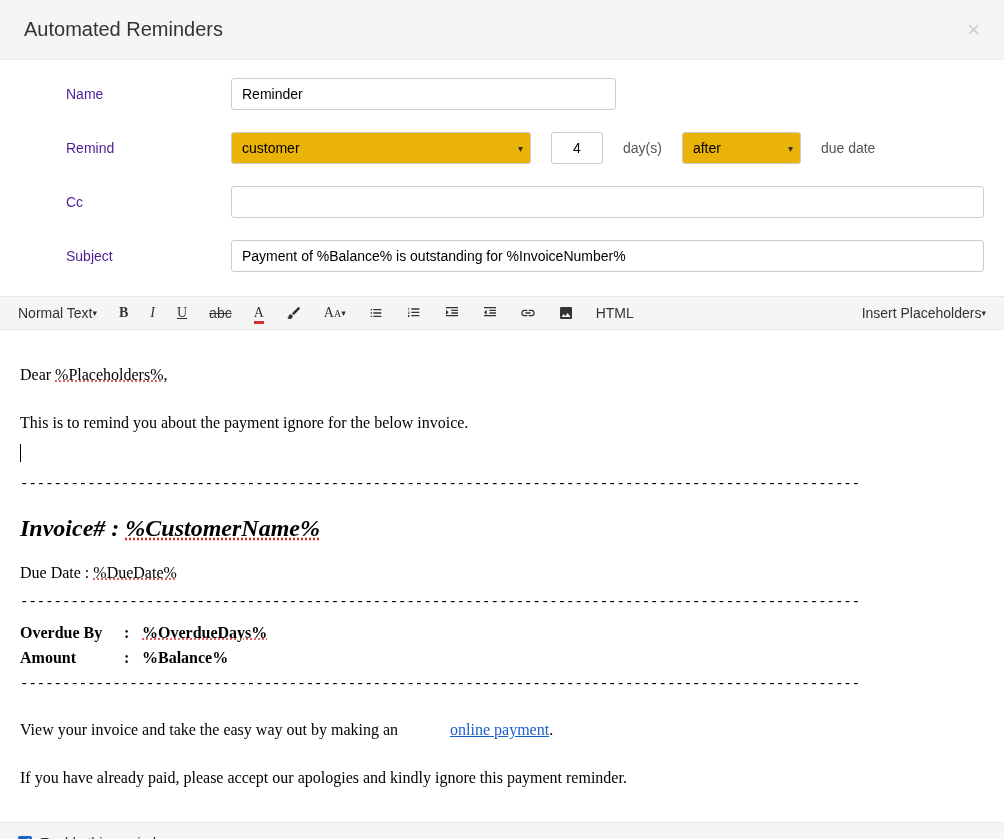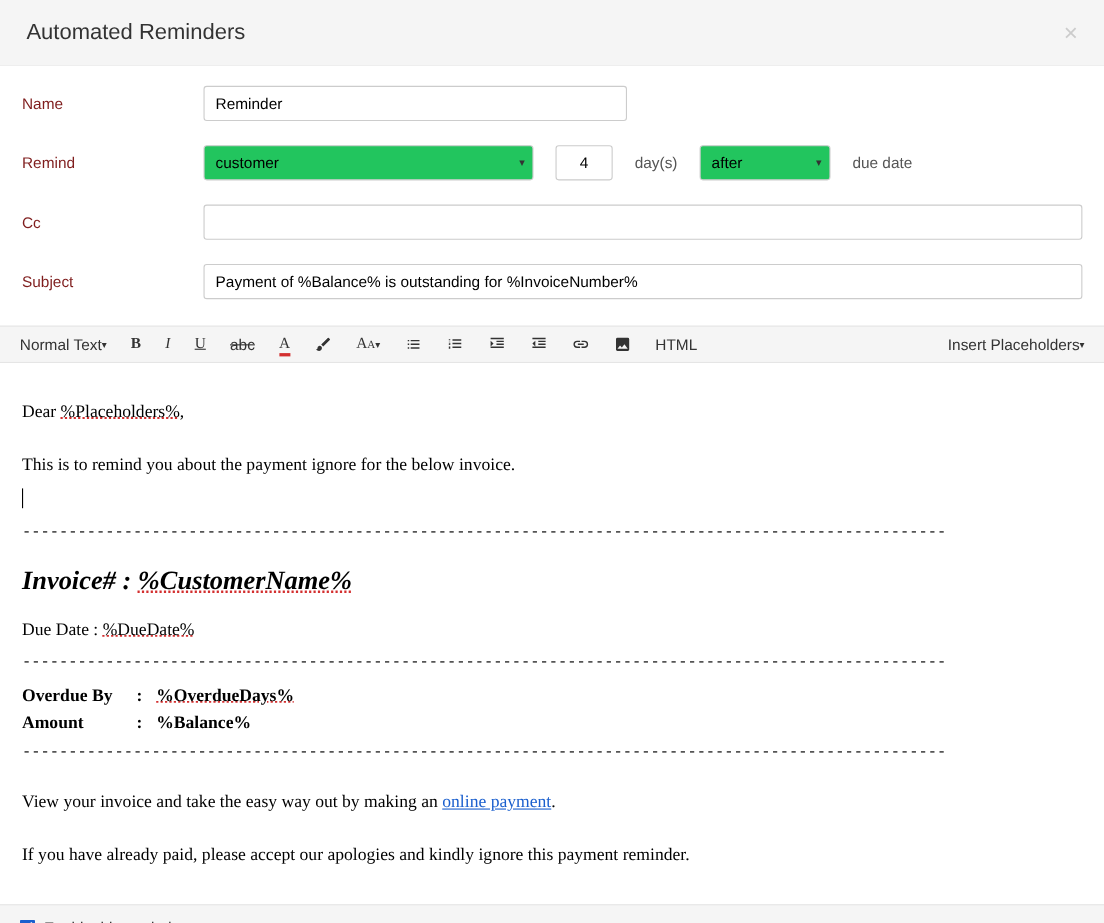--- a/index.html
+++ b/index.html
@@ -7,27 +7,27 @@
 
 .modal { width: 1004px; background: #fff; }
 
 .modal-header { background: #f5f5f5; padding: 18px 24px; border-bottom: 1px solid #eee; display: flex; justify-content: space-between; align-items: center; }
 .modal-title { font-size: 20px; font-weight: 400; color: #333; }
 .close-btn { font-size: 22px; color: #ccc; cursor: pointer; background: none; border: none; line-height: 1; }
 
 .form-section { padding: 18px 20px 24px 20px; }
 .form-row { display: flex; align-items: center; margin-bottom: 22px; }
 .form-row:last-child { margin-bottom: 10px; }
-.form-label { width: 165px; color: #7f1d1d; font-size: 14px; flex-shrink: 0; }
+.form-label { width: 165px; color: #4c1d95; font-size: 14px; flex-shrink: 0; margin-left: 46px; }
 .form-controls { flex: 1; display: flex; align-items: center; gap: 20px; }
 
 .text-input { border: 1px solid #ccc; border-radius: 3px; padding: 6px 10px; font-size: 14px; width: 100%; height: 32px; }
 .text-input.name { width: 385px; }
 .select-wrap { position: relative; display: inline-block; }
-.select-input { border: 1px solid #ccc; border-radius: 3px; padding: 6px 10px; font-size: 14px; height: 32px; background: #22c55e; appearance: none; -webkit-appearance: none; padding-right: 30px; }
+.select-input { border: 1px solid #ccc; border-radius: 3px; padding: 6px 10px; font-size: 14px; height: 32px; background: #eab308; appearance: none; -webkit-appearance: none; padding-right: 30px; }
 .select-arrow { position: absolute; right: 8px; top: 50%; transform: translateY(-50%); pointer-events: none; font-size: 10px; color: #333; }
 .num-input { border: 1px solid #ccc; border-radius: 3px; padding: 6px 10px; font-size: 14px; width: 52px; height: 32px; text-align: center; }
 .static-text { color: #555; }
 
 .toolbar { background: #f5f5f5; border-top: 1px solid #e5e5e5; border-bottom: 1px solid #e5e5e5; padding: 8px 18px; display: flex; align-items: center; gap: 22px; }
 .tb-btn { cursor: pointer; color: #333; font-size: 14px; display: inline-flex; align-items: center; gap: 4px; }
 .tb-drop { display: inline-flex; align-items: center; gap: 0; cursor: pointer; }
 .caret { font-size: 9px; }
 .spacer { flex: 1; }
 .bold { font-weight: bold; font-family: Georgia, serif; }
@@ -40,21 +40,21 @@
 .editor { padding: 32px 20px 26px 20px; font-family: Georgia, 'Times New Roman', serif; font-size: 16px; line-height: 1.6; color: #000; }
 .editor p { margin: 0 0 6px 0; }
 .editor .divider-dashes { font-family: 'Courier New', monospace; font-size: 14px; letter-spacing: 0; white-space: nowrap; overflow: hidden; }
 .editor h2 { font-size: 24px; font-weight: bold; margin: 14px 0 12px 0; }
 .ph-underline { text-decoration-line: underline; text-decoration-color: #d32f2f; text-decoration-style: dotted; }
 .editor .tbl { margin: 4px 0 2px 0; }
 .editor .tbl-row { display: flex; gap: 0; }
 .editor .tbl-label { width: 104px; font-weight: bold; }
 .editor .tbl-colon { width: 18px; font-weight: bold; }
 .editor .tbl-val { font-weight: bold; }
-.editor a { color: #1a5fce; text-decoration: underline; }
+.editor a { color: #1a5fce; text-decoration: underline; margin-left: 48px; }
 .cursor-line { display: inline-block; width: 1px; height: 18px; background: #000; vertical-align: text-bottom; }
 
 .enable-bar { background: #f5f5f5; border-top: 1px solid #e5e5e5; padding: 12px 18px; display: flex; align-items: center; gap: 8px; }
 .enable-bar input[type=checkbox] { width: 14px; height: 14px; accent-color: #1a5fce; }
 
 svg.icon { width: 16px; height: 16px; }
 </style>
 </head>
 <body>
 

